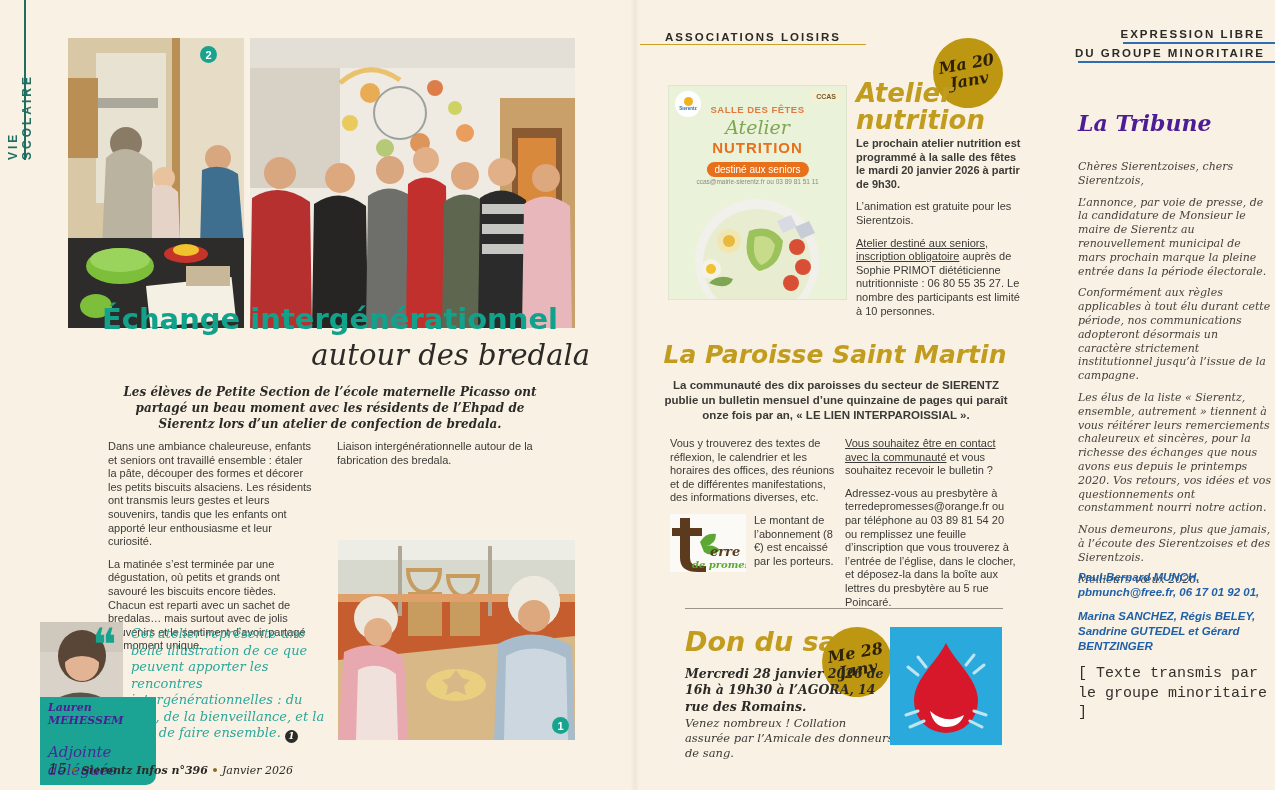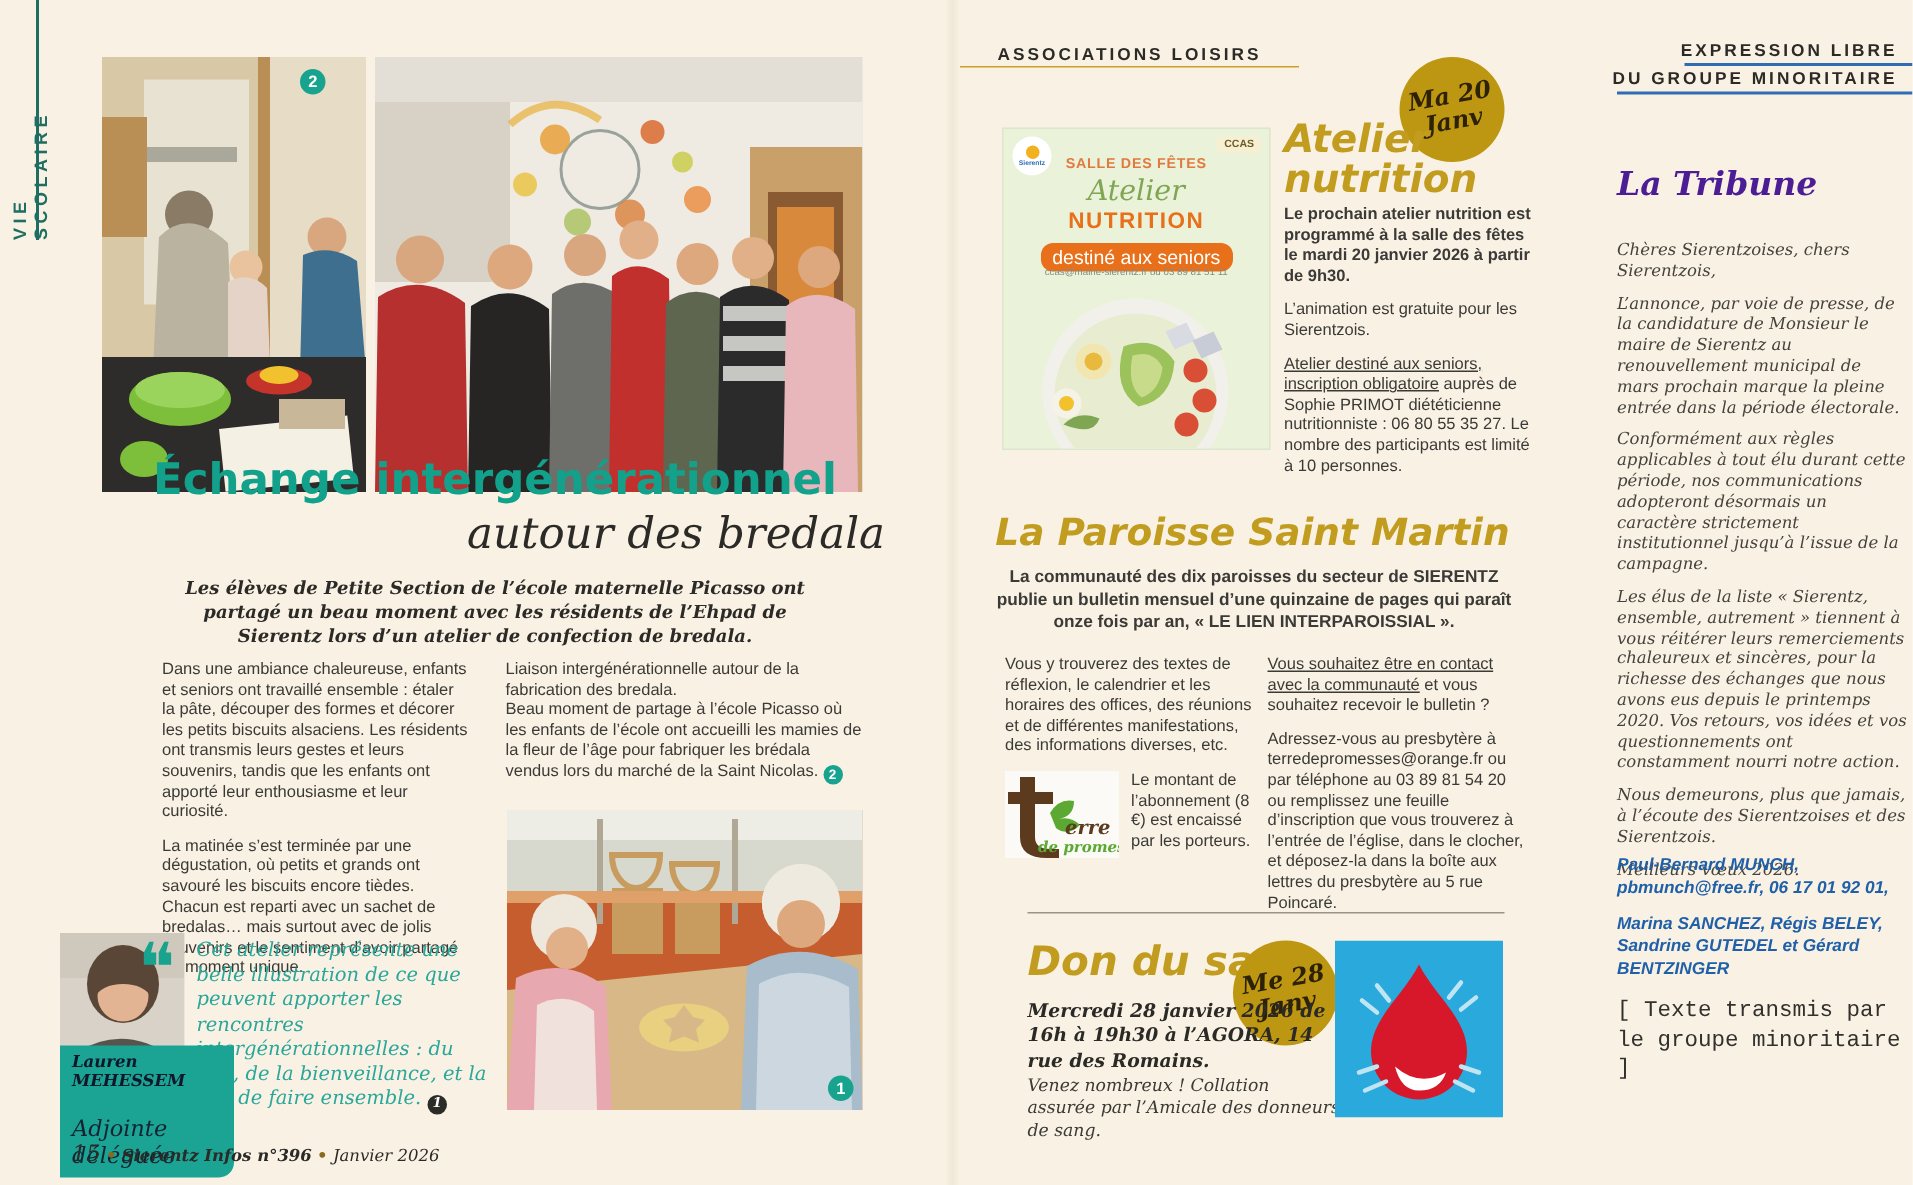--- a/index.html
+++ b/index.html
@@ -25,21 +25,21 @@
              font-family:"DejaVu Serif",serif;font-style:italic;font-size:29px;}
   #intro{left:110px;top:384px;width:440px;text-align:center;color:#2B2A27;
          font-family:"DejaVu Serif",serif;font-style:italic;font-weight:bold;font-size:12px;line-height:1.35;}
   .bodytext{font-size:11px;line-height:13.6px;color:#3B3A37;}
   .bodytext p{margin:0 0 9px 0;}
   
   #quote-mark{left:92px;top:622px;color:#17A38E;font-size:46px;line-height:1;
               font-family:"DejaVu Serif",serif;}
   #quote-text{left:131px;top:626px;width:196px;color:#2AA79A;font-family:"DejaVu Serif",serif;
               font-style:italic;font-size:13px;line-height:16.5px;}
-  #author-card{left:40px;top:697px;width:100px;background:#1BA394;color:#0f172a;
+  #author-card{left:40px;top:697px;width:100px;background:#1BA394;color:#4c1d95;
                padding:4px 8px 6px 8px;border-radius:0 0 10px 0;
                font-family:"DejaVu Serif",serif;font-style:italic;}
   #author-card .n1{font-weight:bold;font-size:11px;}
   #author-card .n2{font-weight:bold;font-size:11px;}
   #author-card .n3{font-size:15px;opacity:.9;margin-top:16px;}
   
   .footer{font-family:"DejaVu Serif",serif;font-style:italic;font-size:11px;color:#2B2A27;}
   .footer .pg{font-size:15px;font-weight:normal;}
   .footer .b{font-weight:bold;margin-top:17px;}
   .footer .dot{color:#8A6B1E;font-weight:bold;}
@@ -65,21 +65,21 @@
                 border-radius:50%;display:flex;flex-direction:column;align-items:center;justify-content:center;}
   #poster .logo .sun{width:9px;height:9px;border-radius:50%;background:#F2B21F;}
   #poster .logo .lt{font-size:4.5px;color:#2E6DB4;font-weight:bold;}
   #poster .venue{position:absolute;left:0;top:18px;width:100%;text-align:center;color:#E07A3F;
                  font-weight:bold;font-size:9.5px;letter-spacing:.5px;}
   #poster .script{position:absolute;left:0;top:30px;width:100%;text-align:center;color:#7FA653;
                   font-family:"DejaVu Serif",serif;font-style:italic;font-size:19px;}
   #poster .caps{position:absolute;left:0;top:53px;width:100%;text-align:center;color:#E8701A;
                 font-weight:bold;font-size:15px;letter-spacing:1px;}
   #poster .pill{position:absolute;left:50%;top:76px;transform:translateX(-50%);background:#E8701A;
-                color:#fff;font-size:13px;padding:2px 8px;border-radius:8px;white-space:nowrap;}
+                color:#fff;font-size:10px;padding:2px 8px;border-radius:8px;white-space:nowrap;}
   #poster .contact{position:absolute;left:0;top:92px;width:100%;text-align:center;color:#8A8A80;
                    font-size:6.5px;}
   
   #paroisse-hd{left:655px;top:342px;width:360px;text-align:center;font-size:25px;}
   #paroisse-intro{left:660px;top:378px;width:352px;text-align:center;font-weight:bold;
                   font-size:11.5px;line-height:1.3;}
   #divider{left:685px;top:608px;width:318px;height:1px;background:#9A948A;}
   
   #don-date{left:685px;top:666px;width:200px;font-family:"DejaVu Serif",serif;font-style:italic;
             font-weight:bold;font-size:12.5px;line-height:1.3;color:#2B2A27;}
@@ -177,22 +177,20 @@
   <div class="abs" id="headline1">Échange intergénérationnel</div>
   <div class="abs" id="headline2">autour des bredala</div>
   <div class="abs" id="intro">Les élèves de Petite Section de l’école maternelle Picasso ont partagé un beau moment avec les résidents de l’Ehpad de Sierentz lors d’un atelier de confection de bredala.</div>
 
   <div class="abs bodytext" style="left:108px;top:440px;width:206px;">
     <p>Dans une ambiance chaleureuse, enfants et seniors ont travaillé ensemble : étaler la pâte, découper des formes et décorer les petits biscuits alsaciens. Les résidents ont transmis leurs gestes et leurs souvenirs, tandis que les enfants ont apporté leur enthousiasme et leur curiosité.</p>
     <p>La matinée s’est terminée par une dégustation, où petits et grands ont savouré les biscuits encore tièdes. Chacun est reparti avec un sachet de bredalas… mais surtout avec de jolis souvenirs et le sentiment d’avoir partagé un moment unique.</p>
   </div>
   <div class="abs bodytext" style="left:337px;top:440px;width:240px;">
     <p style="margin-bottom:0;">Liaison intergénérationnelle autour de la fabrication des bredala.</p>
-    <p style="margin-bottom:0;"><span>Beau moment de partage à l’école Picasso où les enfants de l’école ont accueilli les mamies de la fleur de l’âge pour fabriquer les brédala vendus lors du marché de la Saint Nicolas.</span>
-      <span class="badge" style="width:13px;height:13px;font-size:9px;vertical-align:-2px;">2</span></p>
   </div>
 
   <div class="abs photo" style="left:338px;top:540px;width:237px;height:200px;">
     <svg width="237" height="200" viewBox="0 0 237 200">
       <rect width="237" height="200" fill="#C65D2E"></rect>
       <rect x="0" y="0" width="237" height="58" fill="#D7D9CF"></rect>
       <rect x="0" y="0" width="237" height="20" fill="#EDEDE6"></rect>
       <rect x="60" y="6" width="4" height="70" fill="#B0A894"></rect>
         <rect x="150" y="6" width="4" height="70" fill="#B0A894"></rect>
       <path d="M70 30 a16 22 0 1 0 32 0 z" fill="none" stroke="#C89B5E" stroke-width="4"></path>

